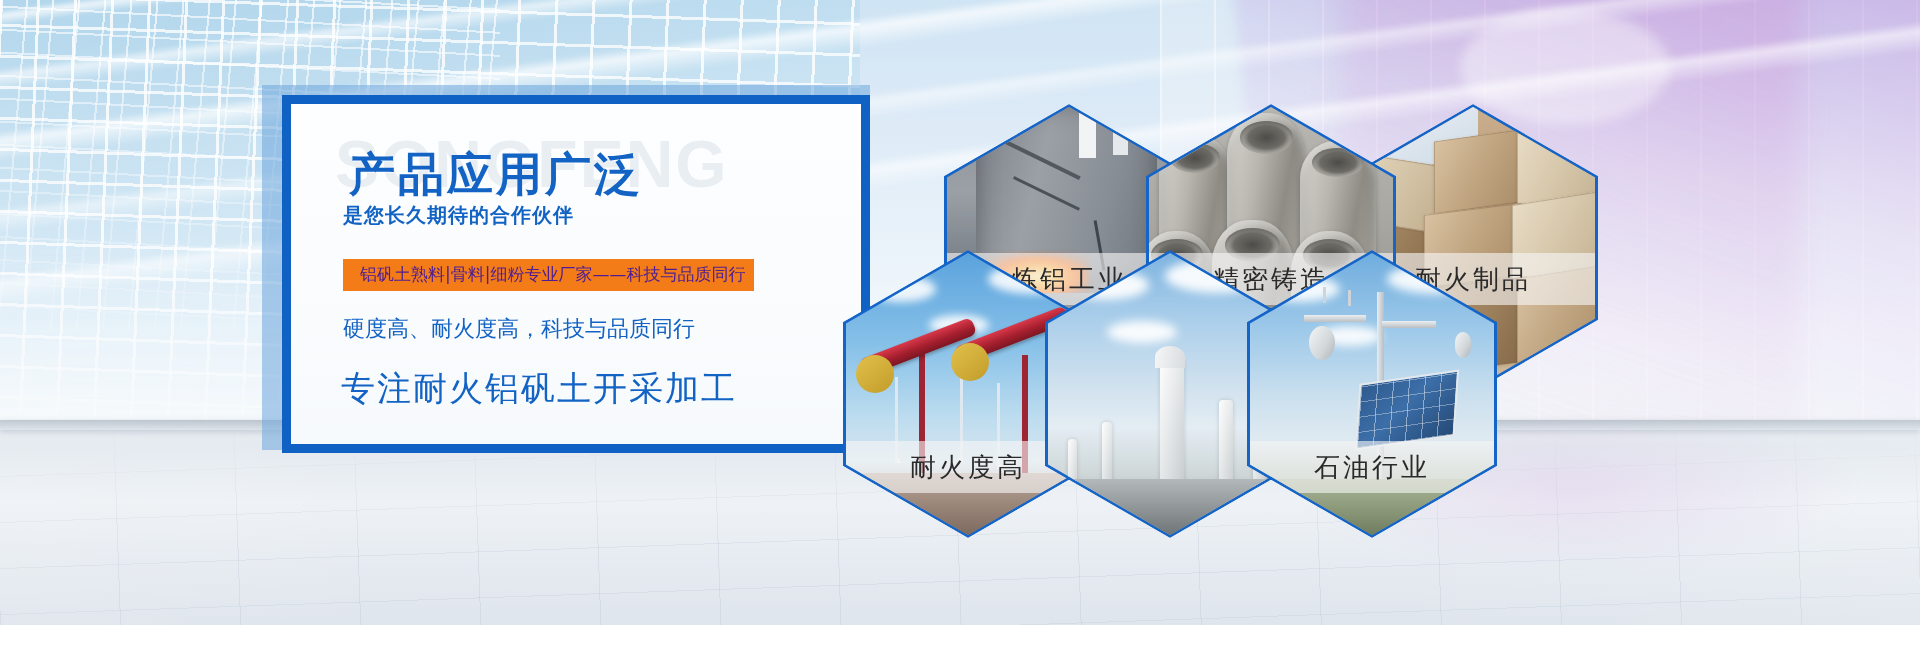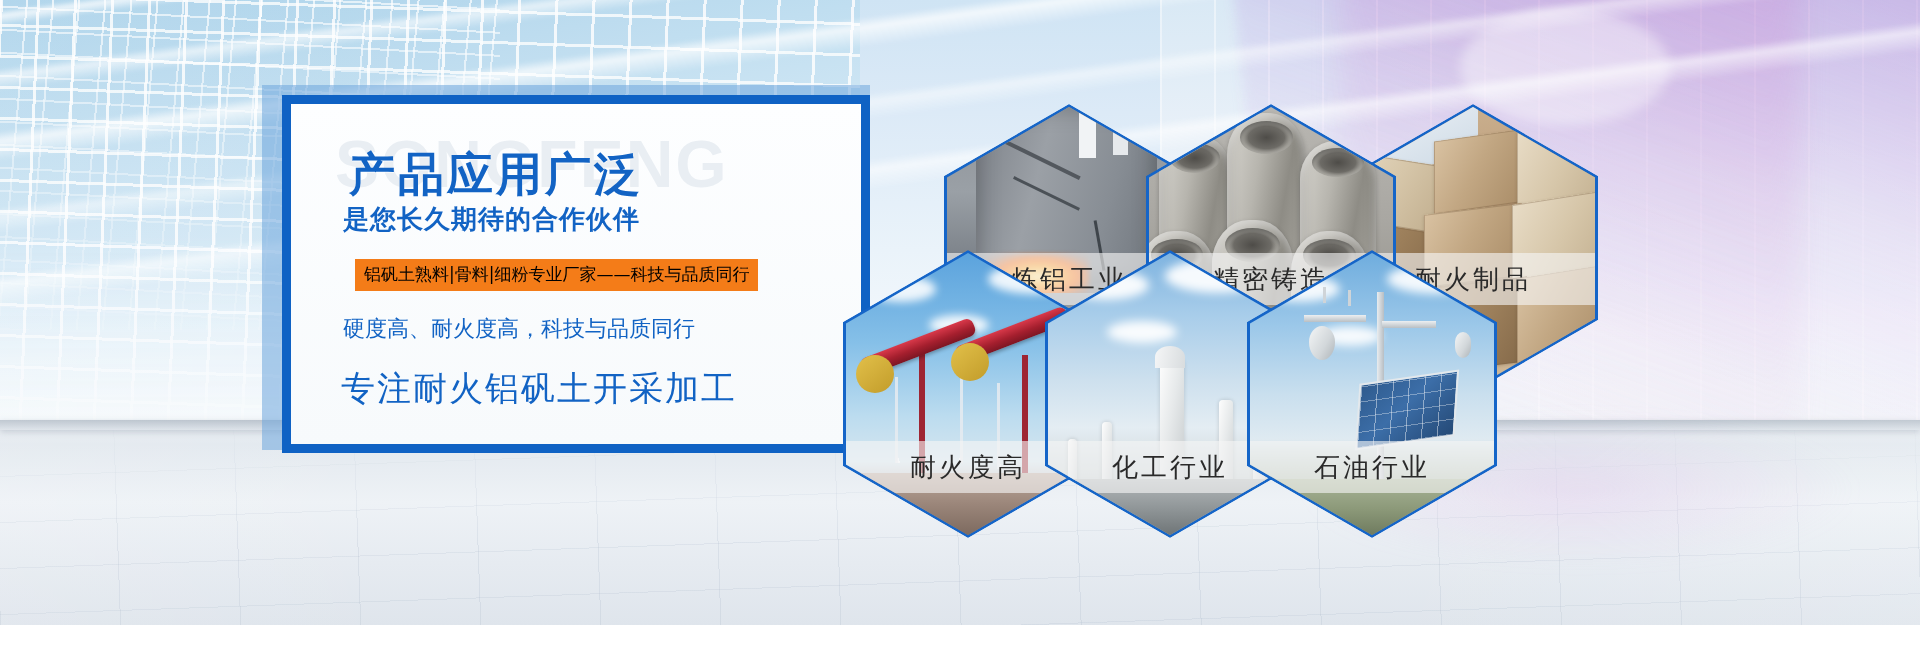--- a/index.html
+++ b/index.html
@@ -128,30 +128,30 @@
     position:absolute;left:52px;top:40px;
     font-size:46px;font-weight:700;letter-spacing:3px;
     color:#1263c4;
     font-family:"DejaVu Sans","Liberation Sans",sans-serif;
     white-space:nowrap;
     text-shadow:0 1px 0 rgba(255,255,255,.7);
     margin-left:6px;
   }
   .subhead{
     position:absolute;left:52px;top:98px;
-    font-size:26px;font-weight:700;letter-spacing:1px;
+    font-size:20px;font-weight:700;letter-spacing:1px;
     color:#1263c4;
     font-family:"DejaVu Sans","Liberation Sans",sans-serif;
     white-space:nowrap;
   }
   .orangebar{
-    position:absolute;left:64px;top:155px;
+    position:absolute;left:52px;top:155px;
     background:#f47c18;
-    padding:5px 9px 6px 9px;
-    color:#000000;
+    padding:5px 9px 6px 17px;
+    color:#4c1d95;
     font-size:17px;letter-spacing:0px;
     font-family:"DejaVu Sans","Liberation Sans",sans-serif;
     white-space:nowrap;
     line-height:1.25;
   }
   .feature{
     position:absolute;left:52px;top:210px;
     font-size:22px;letter-spacing:0px;
     color:#1263c4;
     font-family:"DejaVu Sans","Liberation Sans",sans-serif;
@@ -461,21 +461,20 @@
           <div class="cloud" style="left:48%;top:2%;width:104px;height:34px;"></div>
           <div class="cloud" style="left:24%;top:24%;width:70px;height:22px;"></div>
           <div class="col" style="left:46%;top:38%;width:24px;height:46%;"></div>
           <div class="cap" style="left:44%;top:33%;width:30px;height:22px;"></div>
           <div class="col" style="left:70%;top:52%;width:14px;height:34%;"></div>
           <div class="col" style="left:22%;top:60%;width:10px;height:26%;"></div>
           <div class="col" style="left:84%;top:58%;width:12px;height:28%;"></div>
           <div class="col" style="left:8%;top:66%;width:9px;height:22%;"></div>
           <div class="grd"></div>
         </div>
-        <div class="hex-label row-bottom">化工行业</div>
       </div>
     </div>
 
     <div class="hex" style="left:1247px;top:250px;">
       <div class="hex-border"></div>
       <div class="hex-face">
         <div class="art-tel">
           <div class="cloud" style="left:4%;top:8%;width:80px;height:26px;"></div>
           <div class="cloud" style="left:56%;top:4%;width:96px;height:30px;"></div>
           <div class="cloud" style="left:28%;top:26%;width:64px;height:20px;"></div>

